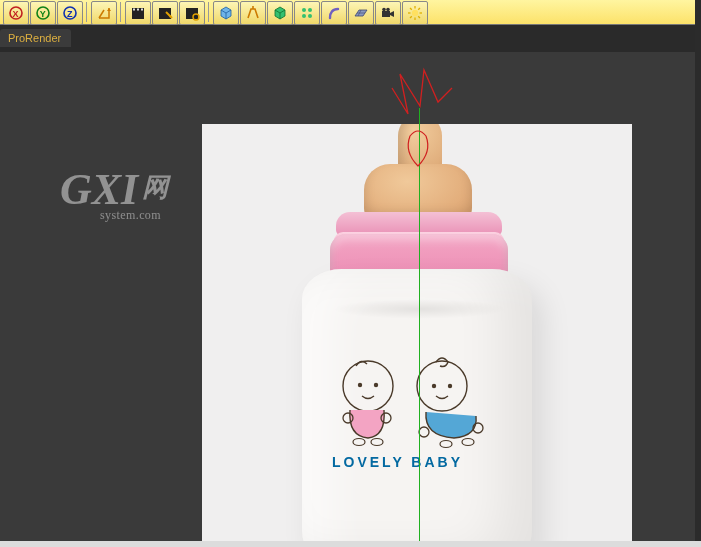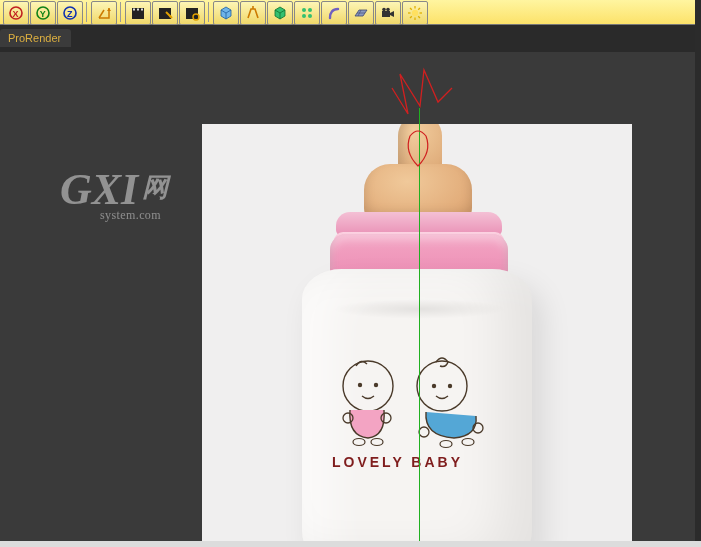--- a/index.html
+++ b/index.html
@@ -154,21 +154,21 @@
     border-radius: 22px 22px 18px 18px;
     box-shadow: inset 6px -4px 10px rgba(0,0,0,0.12);
   }
   .baby-label {
     position: absolute;
     left: 130px;
     top: 330px;
     font-size: 14px;
     font-weight: bold;
     letter-spacing: 3px;
-    color: #7f1d1d;
+    color: #0369a1;
     font-family: Arial, sans-serif;
   }
   .babies {
     position: absolute;
     left: 126px;
     top: 228px;
     width: 170px;
     height: 100px;
   }
   .watermark {

